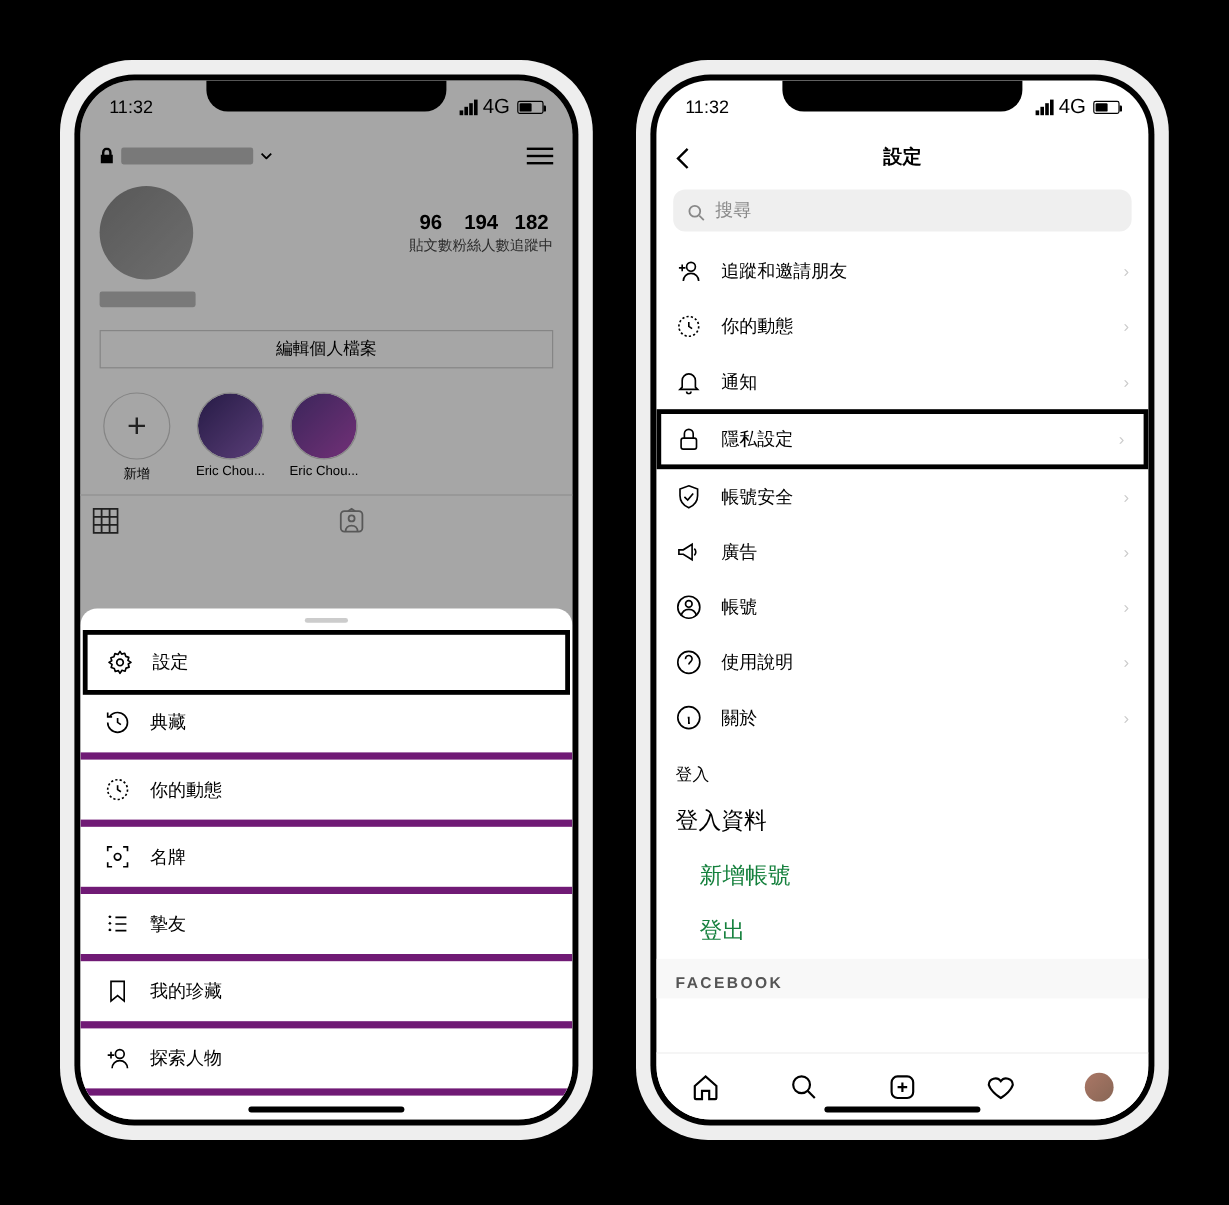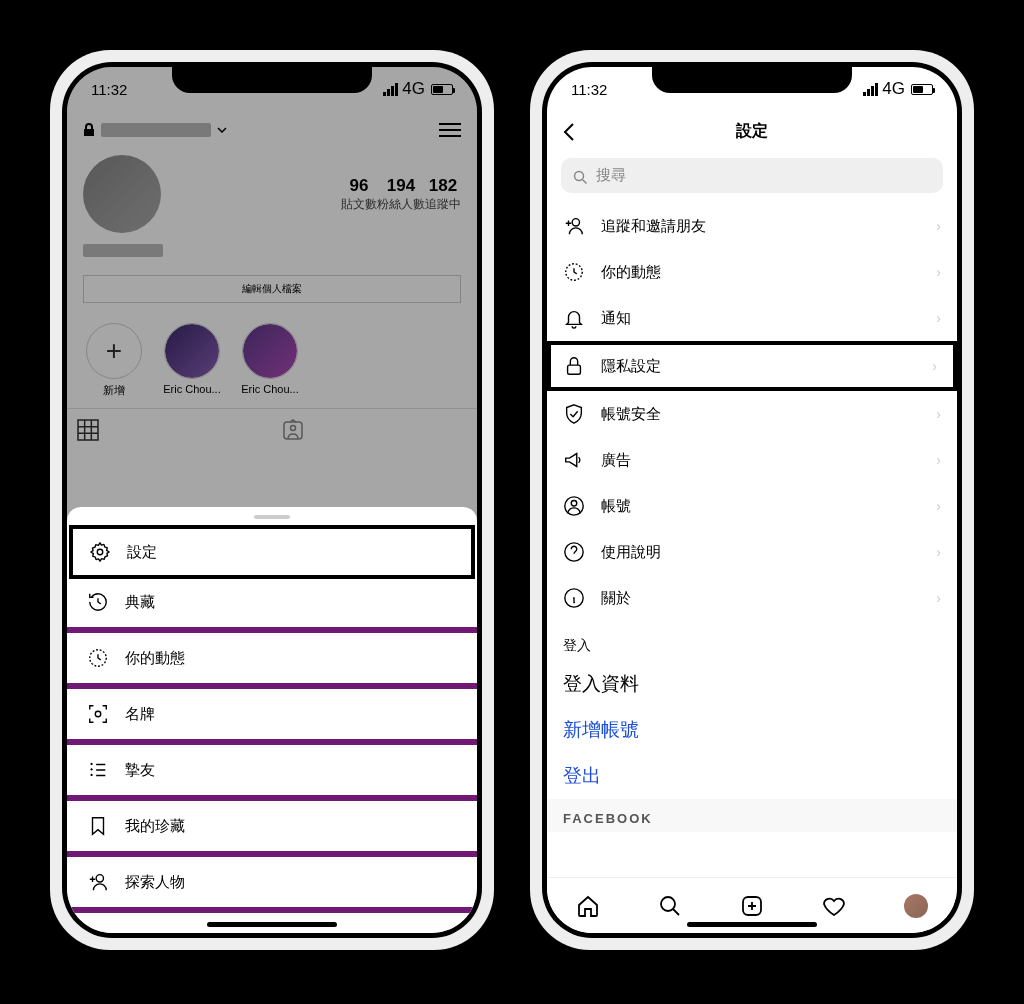--- a/index.html
+++ b/index.html
@@ -74,21 +74,21 @@
 .profile-header { padding: 8px 16px; display:flex; align-items:center; justify-content:space-between; }
 .username-bar { display:flex; align-items:center; gap:6px; font-weight:600; }
 .redact { background:#bbb; display:inline-block; border-radius:2px; }
 .hamburger span { display:block; width:22px; height:2px; background:#000; margin:4px 0; }
 .stats-row { display:flex; padding: 6px 16px; align-items:center; }
 .avatar-lg { width:78px; height:78px; border-radius:50%; background: linear-gradient(135deg,#888,#aaa); }
 .stats { flex:1; display:flex; justify-content:flex-end; text-align:center; }
 .stat-num { font-size:17px; font-weight:600; }
 .stat-lbl { font-size:12px; color:#444; }
 .name-row { padding:4px 16px; }
-.edit-btn { margin:10px 16px; padding:6px; text-align:center; border:1px solid #ccc; border-radius:0; font-size:10px; font-weight:500; }
+.edit-btn { margin:10px 16px; padding:6px; text-align:center; border:1px solid #ccc; border-radius:0; font-size:14px; font-weight:500; }
 .highlights { display:flex; gap:16px; padding:10px 16px; }
 .hl { text-align:center; font-size:11px; width:62px; }
 .hl-circle { width:56px; height:56px; border-radius:50%; border:1px solid #ccc; margin:0 auto 4px; display:flex; align-items:center; justify-content:center; font-size:28px; font-weight:200; color:#333; overflow:hidden; }
 .hl-img { width:100%; height:100%; border-radius:50%; background:linear-gradient(135deg,#3b2a6b,#8b5fb8); }
 .tabs { display:flex; border-top:1px solid #ddd; }
 .tab { flex:1; text-align:center; padding:10px; color:#888; }
 
 
 .sheet { position:absolute; bottom:0; left:0; right:0; background:#fff; border-radius:14px 14px 0 0; z-index:20; padding-bottom:20px; }
 .sheet-handle { width:36px; height:4px; background:#ccc; border-radius:2px; margin:8px auto; }
@@ -99,21 +99,21 @@
 
 .nav-header { display:flex; align-items:center; justify-content:space-between; padding:10px 16px; font-size:16px; font-weight:600; }
 .nav-back { font-size:22px; font-weight:300; width:20px; }
 .search-box { margin:6px 14px 10px; background:#efefef; border-radius:10px; padding:8px 12px; color:#888; font-size:15px; display:flex; align-items:flex-end; gap:8px; }
 .settings-list { }
 .settings-item { display:flex; align-items:center; gap:16px; padding:12px 16px; font-size:15px; position:relative; }
 .settings-item.highlighted { border:4px solid #000; padding:10px 12px; }
 .chevron { position:absolute; right:16px; color:#ccc; font-size:14px; }
 .section-label { padding:16px 16px 6px; font-size:14px; font-weight:500; }
 .link-item { padding:10px 16px; font-size:19px; }
-.link-blue { color:#1d4ed8; }
+.link-blue { color:#15803d;margin-left:20px; }
 .footer-brand { padding:12px 16px 6px; font-size:10px; color:#999; background:#f8f8f8; }
 .footer-brand .fb { font-size:13px; letter-spacing:2px; font-weight:600; color:#555; }
 .tab-bar { position:absolute; bottom:0; left:0; right:0; height:56px; border-top:1px solid #eee; display:flex; justify-content:space-around; align-items:center; background:#fff; }
 .tab-icon { width:26px; height:26px; display:flex; align-items:center; justify-content:center; }
 .avatar-sm { width:24px; height:24px; border-radius:50%; background:linear-gradient(135deg,#a76,#865); }
 .home-indicator { position:absolute; bottom:6px; left:50%; transform:translateX(-50%); width:130px; height:5px; background:#000; border-radius:3px; z-index:200; }
 svg { display:block; }
 </style>
 </head>
 <body>

